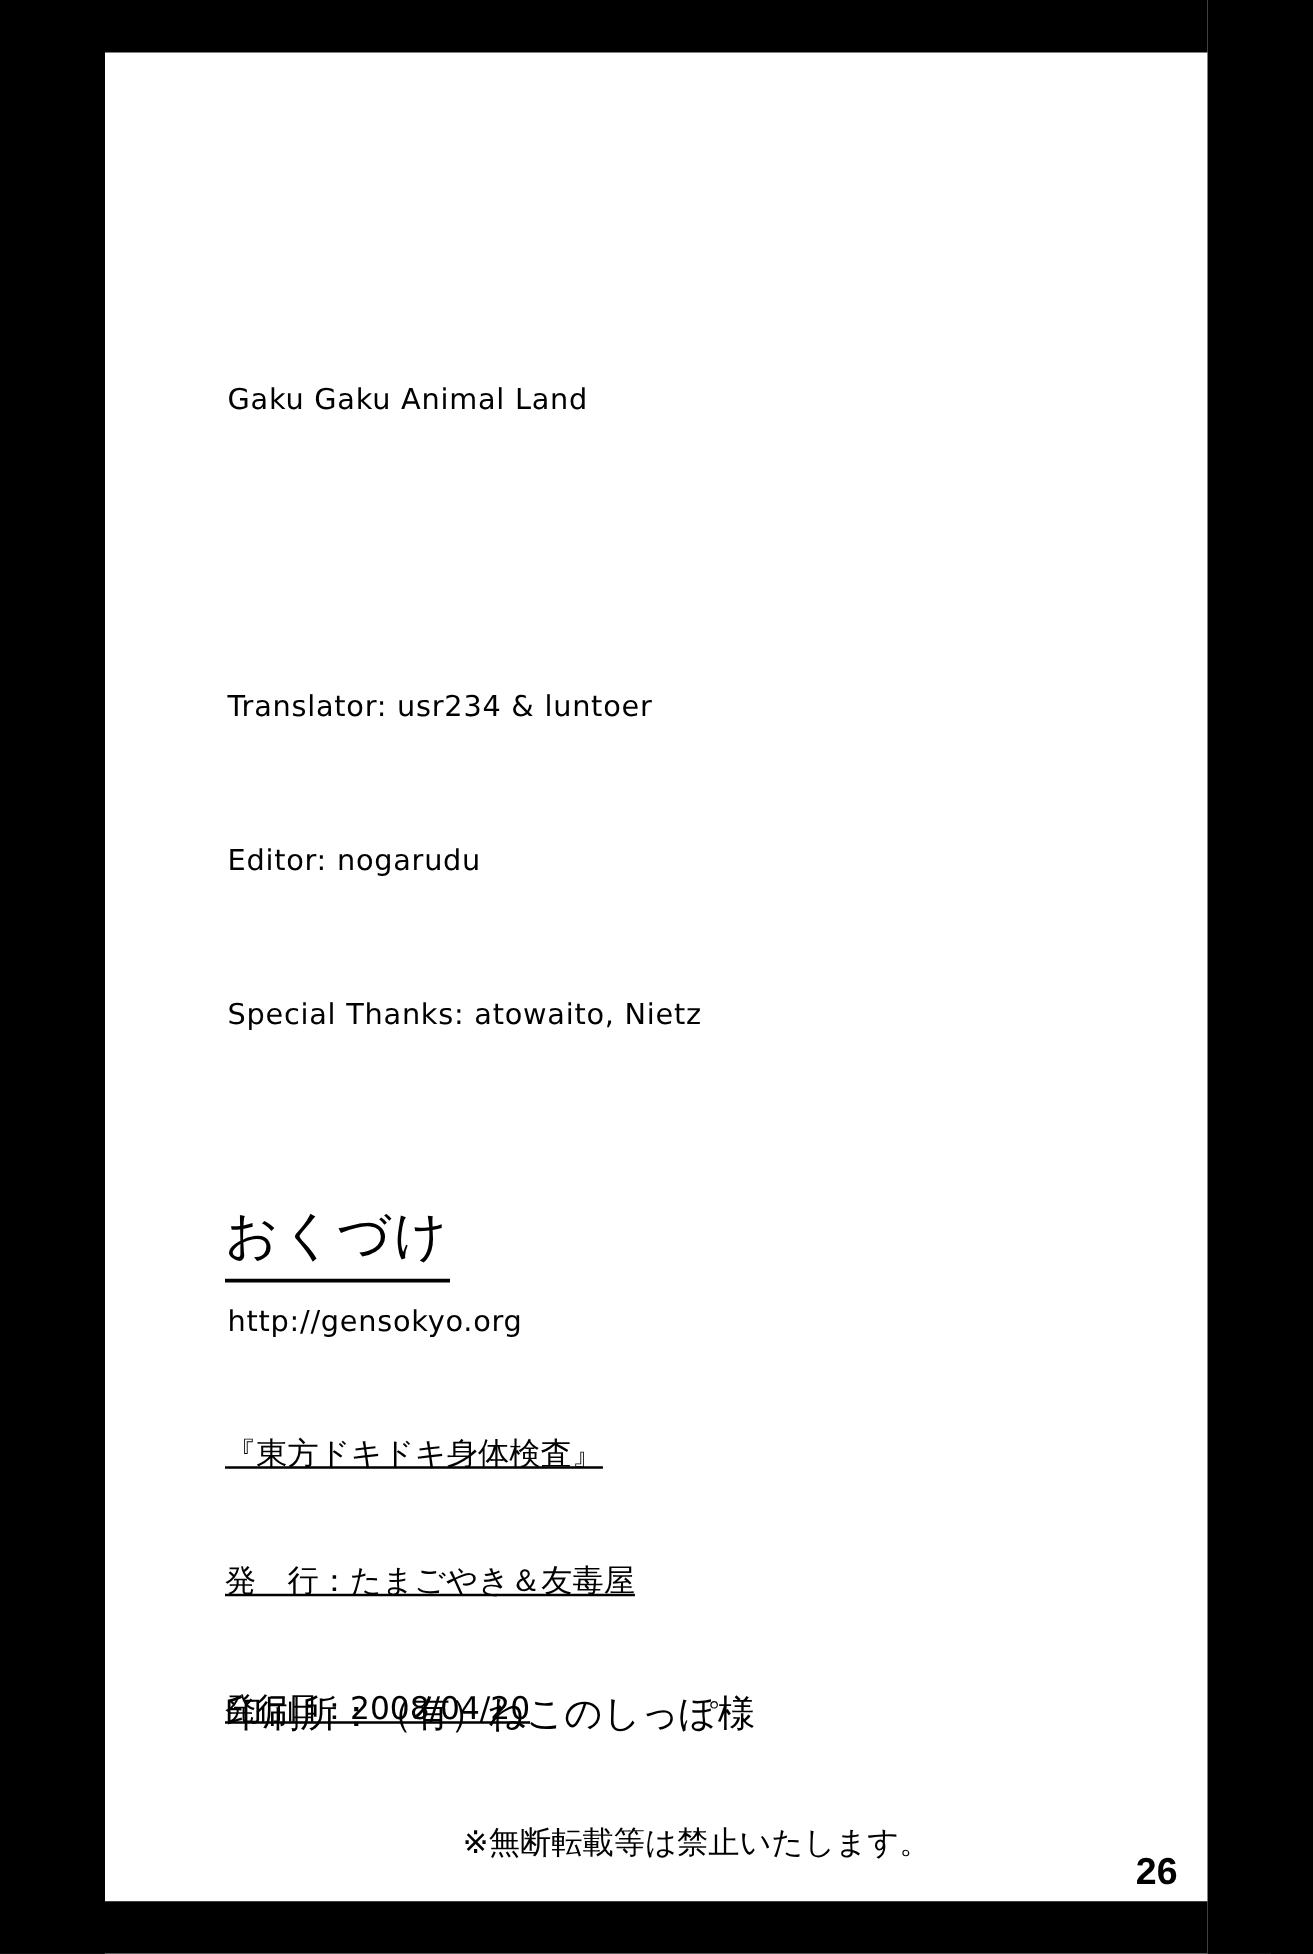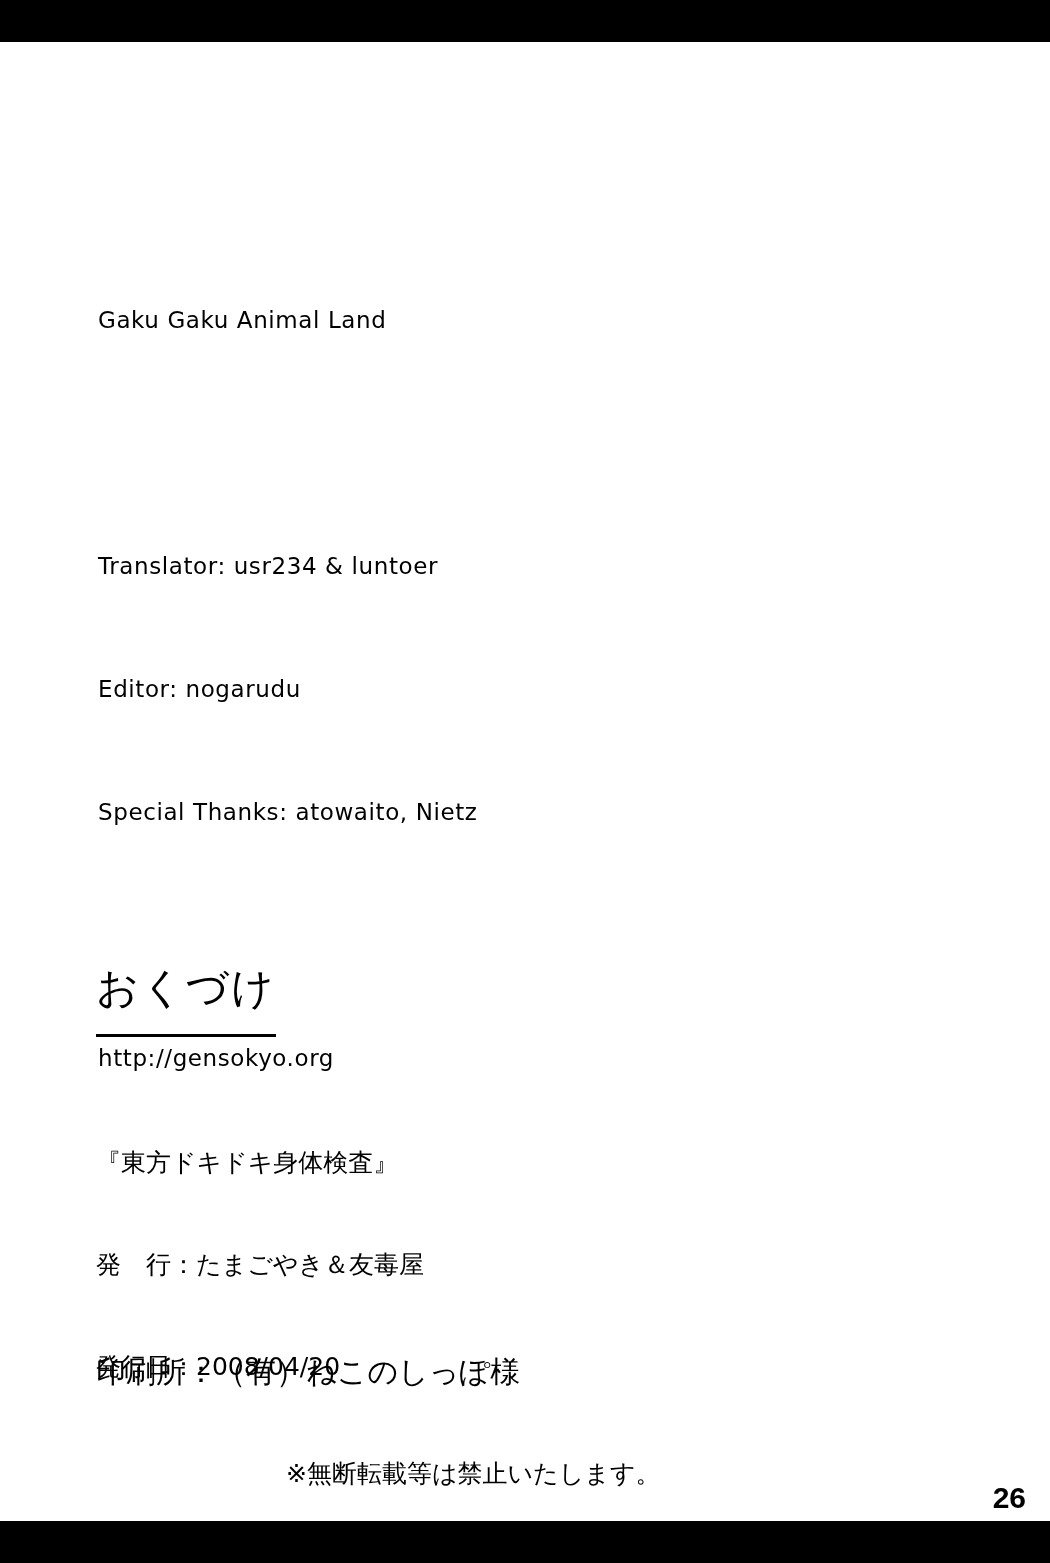--- a/index.html
+++ b/index.html
@@ -2,21 +2,21 @@
 <html><head>
 <meta charset="utf-8">
 <style>
   html, body {
     margin: 0;
     padding: 0;
     background: #000000;
   }
   .page {
     position: relative;
-    width: 1050px;
+    width: 882px;
     height: 1563px;
     background: #ffffff;
     margin: 0 auto;
     overflow: hidden;
   }
   .top-bar, .bottom-bar {
     position: absolute;
     left: 0;
     width: 1050px;
     background: #000000;
@@ -42,36 +42,36 @@
   
   .okuzuke {
     position: absolute;
     left: 96px;
     top: 962px;
     font-family: "DejaVu Sans", sans-serif;
     font-size: 42px;
     line-height: 52px;
     color: #000000;
     border-bottom: 3px solid #000000;
-    padding-bottom: 20px;
+    padding-bottom: 9px;
     display: inline-block;
     letter-spacing: 2px;
   }
 
   .colophon {
     position: absolute;
     left: 96px;
     top: 1078px;
     font-family: "DejaVu Sans", sans-serif;
     font-size: 25px;
     line-height: 34px;
     color: #000000;
     white-space: pre;
   }
-  .colophon .line { display: block; }
+  .colophon .line { display: block; text-decoration: underline; }
 
   .printer {
     position: absolute;
     left: 96px;
     top: 1355px;
     font-family: "DejaVu Sans", sans-serif;
     font-size: 30px;
     line-height: 34px;
     color: #000000;
     white-space: pre;

